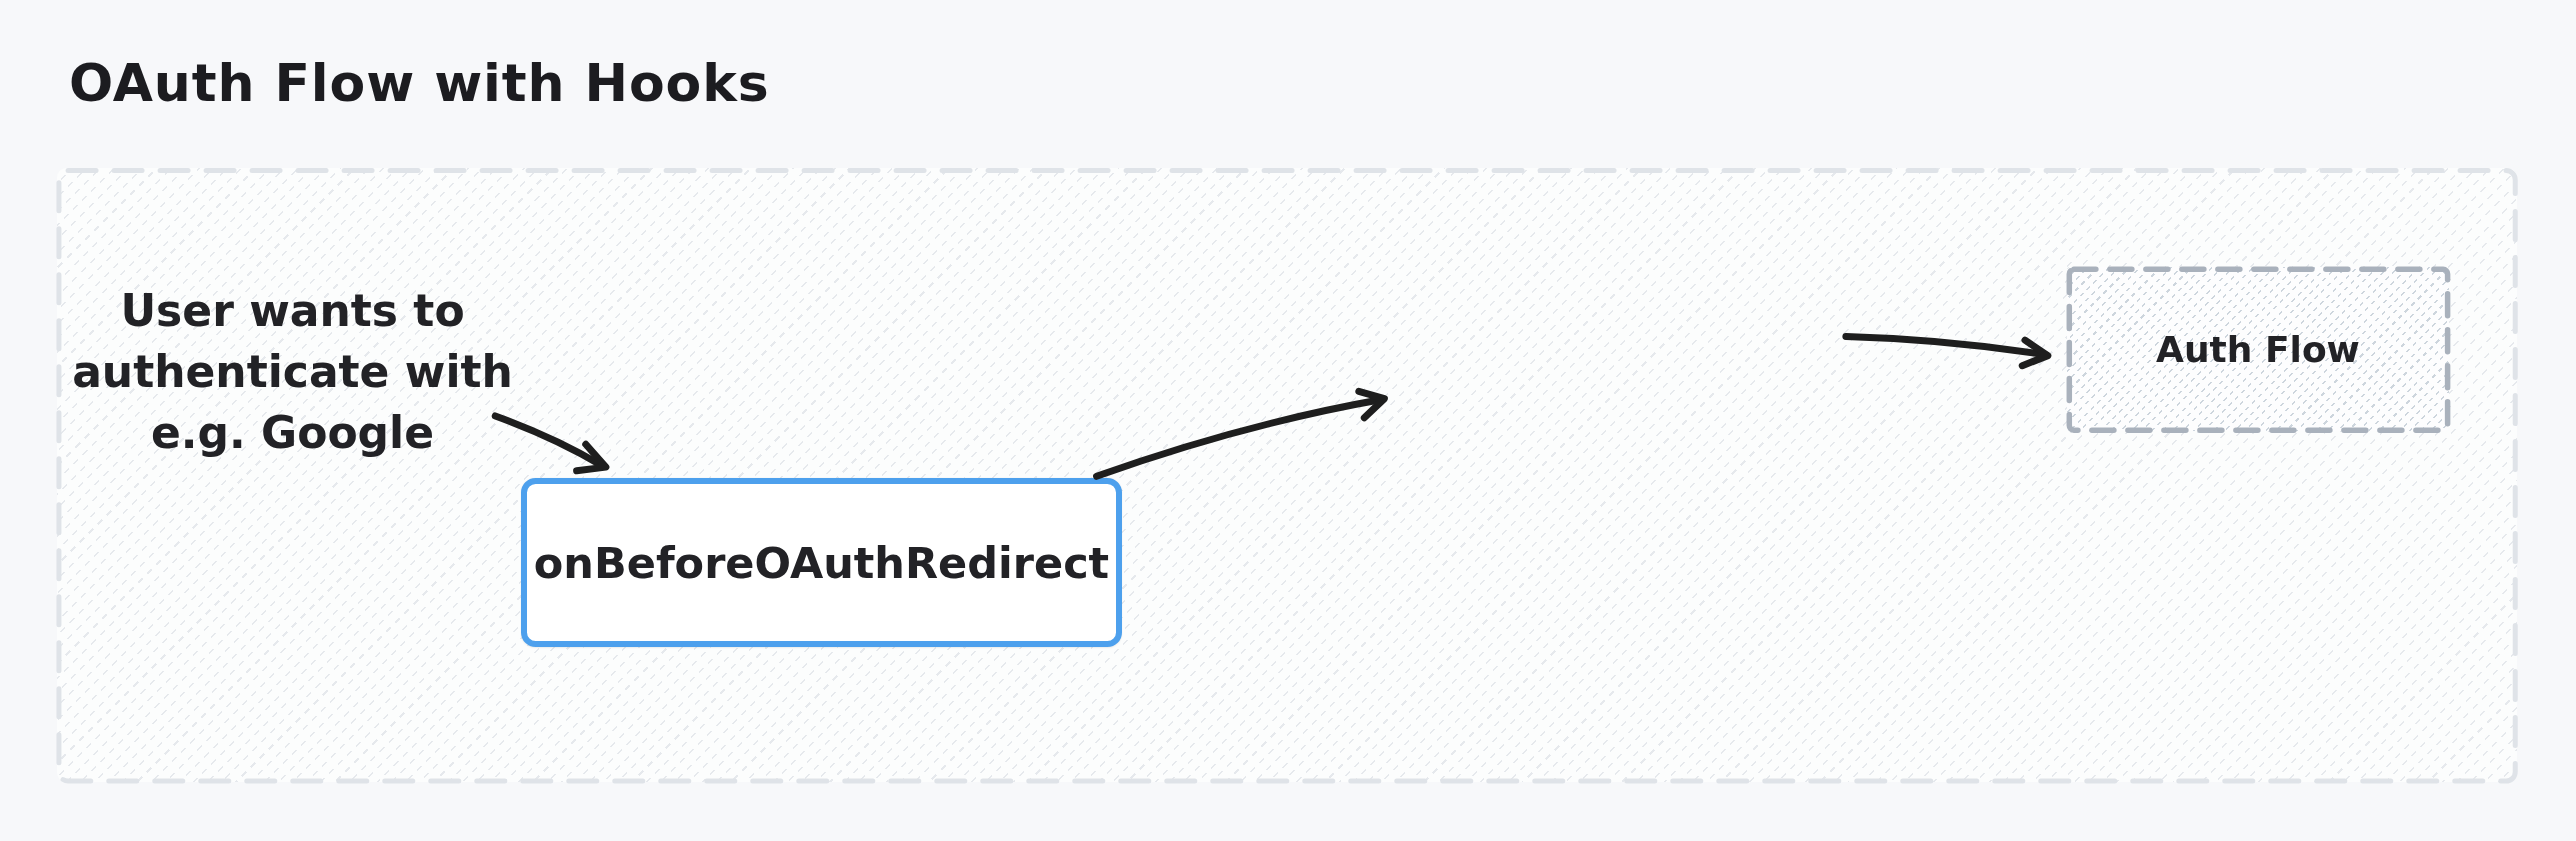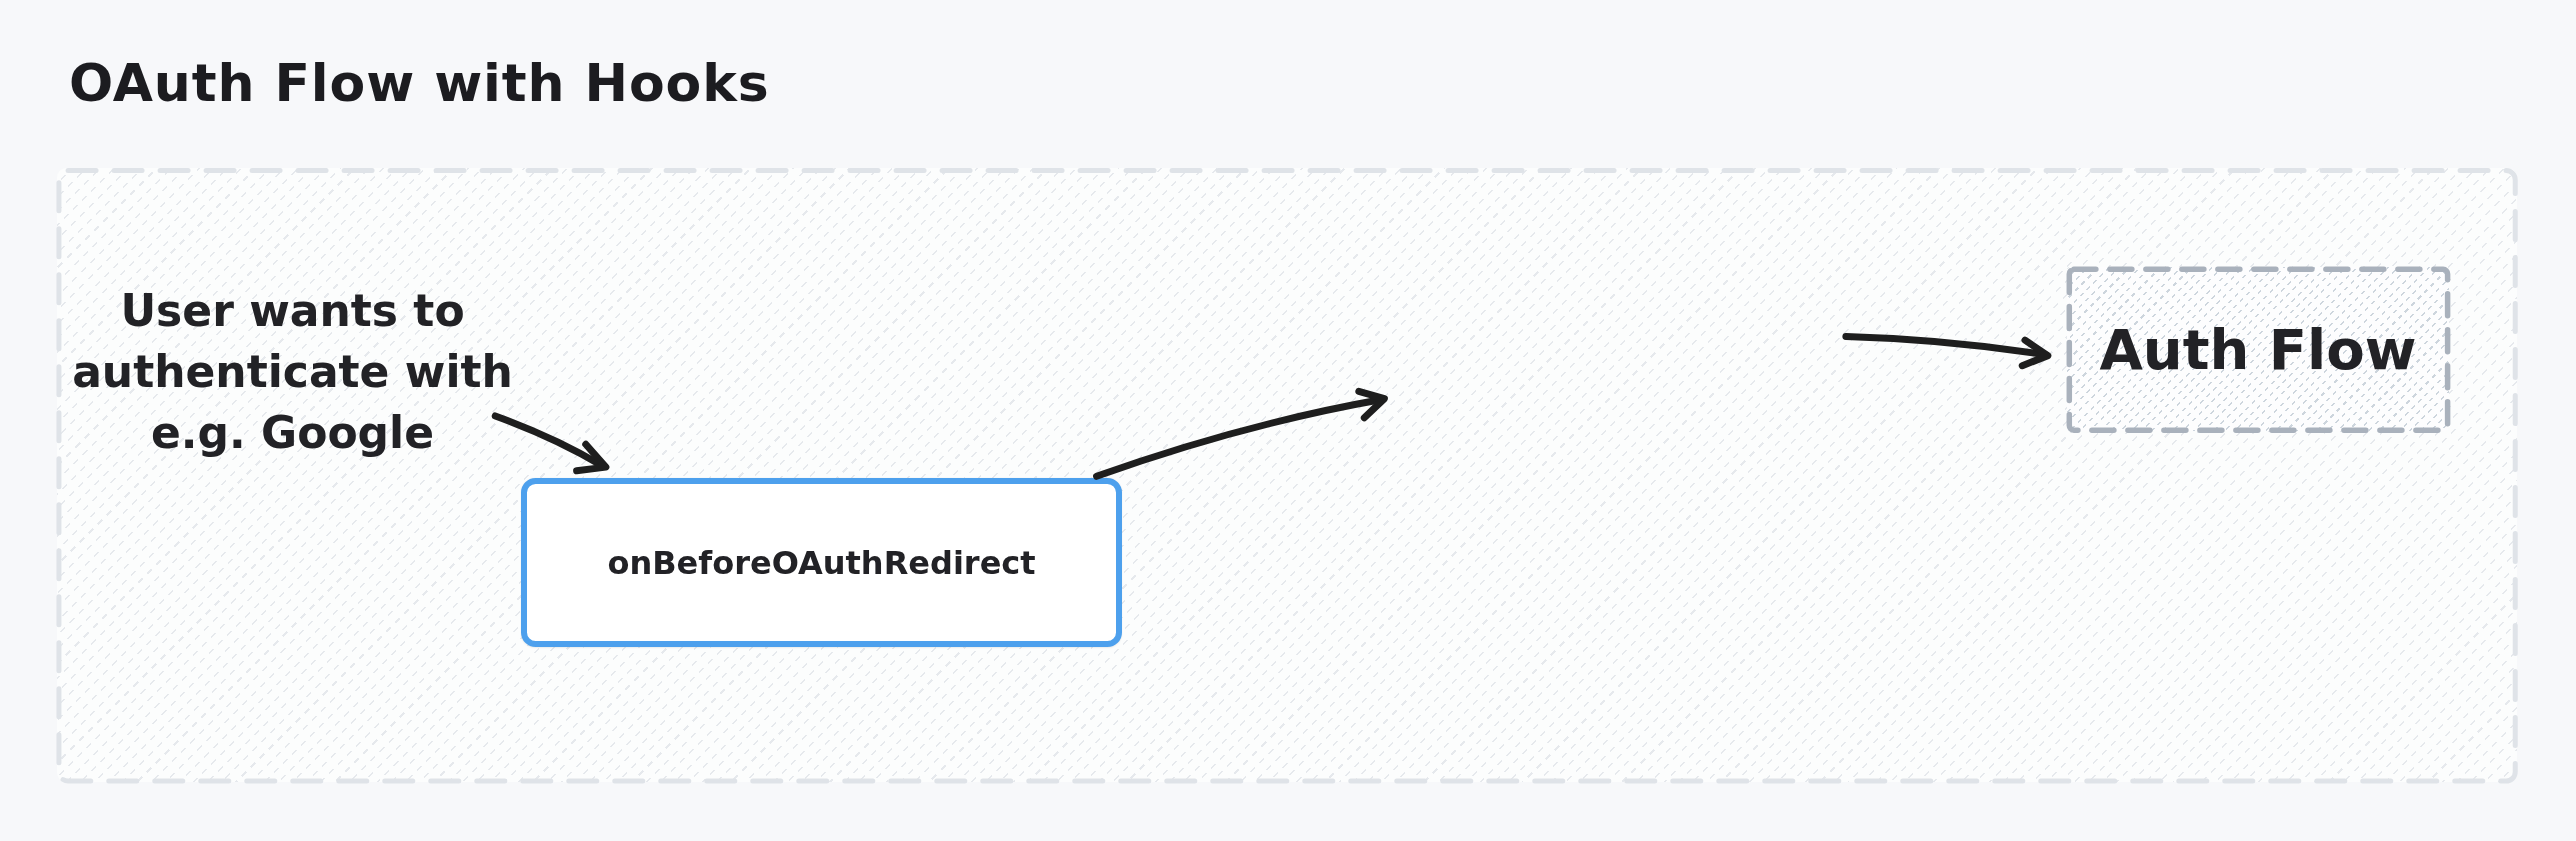--- a/index.html
+++ b/index.html
@@ -40,31 +40,31 @@
   .note-1{left:64px;}
   .note-2{left:1375px;}
   .hook-box{
     position:absolute;left:521px;top:478px;width:601px;height:169px;
     background:#ffffff;
     border:6.4px solid var(--hook-border-blue);
     border-radius:14.6px;
     display:flex;align-items:center;justify-content:center;
     box-shadow:0 0.9px 1.8px rgba(30,30,30,0.08);
   }
-  .hook-box span{font-size:32px;font-weight:700;color:#222226;white-space:nowrap;}
+  .hook-box span{font-size:43px;font-weight:700;color:#222226;white-space:nowrap;}
   .authflow-box{
     position:absolute;left:2067px;top:267px;width:382px;height:164px;
     border-radius:3.7px;
     background-color:#fdfdfe;
     background-image:
       repeating-linear-gradient(45deg,#fdfdfe 0 4.6px,transparent 4.6px 9.1px),
       repeating-linear-gradient(135deg,#cdd5dd 0 1.5px,transparent 1.5px 7.3px);
     display:flex;align-items:center;justify-content:center;
   }
-  .authflow-box span{font-size:56px;font-weight:700;color:#222226;white-space:nowrap;}
+  .authflow-box span{font-size:36px;font-weight:700;color:#222226;white-space:nowrap;}
   .overlay{
     position:absolute;inset:0;width:2576px;height:842px;
     pointer-events:none;
   }
   .overlay *{vector-effect:non-scaling-stroke;}
 </style>
 </head>
 <body>
 
 <div class="canvas">

